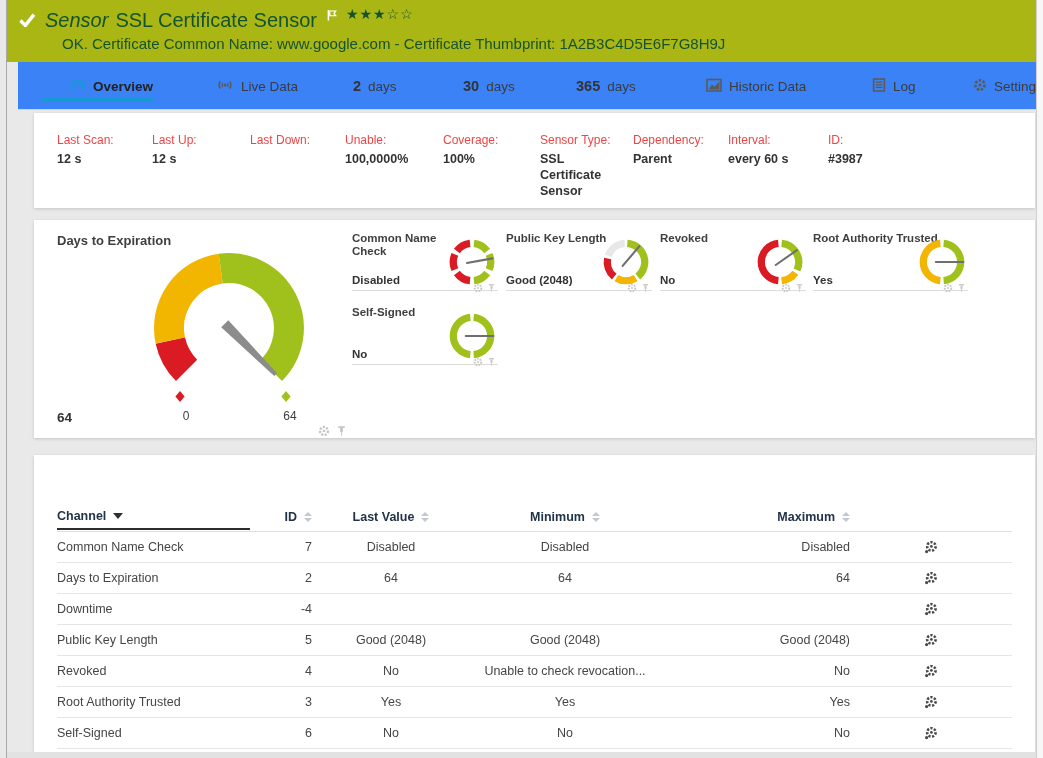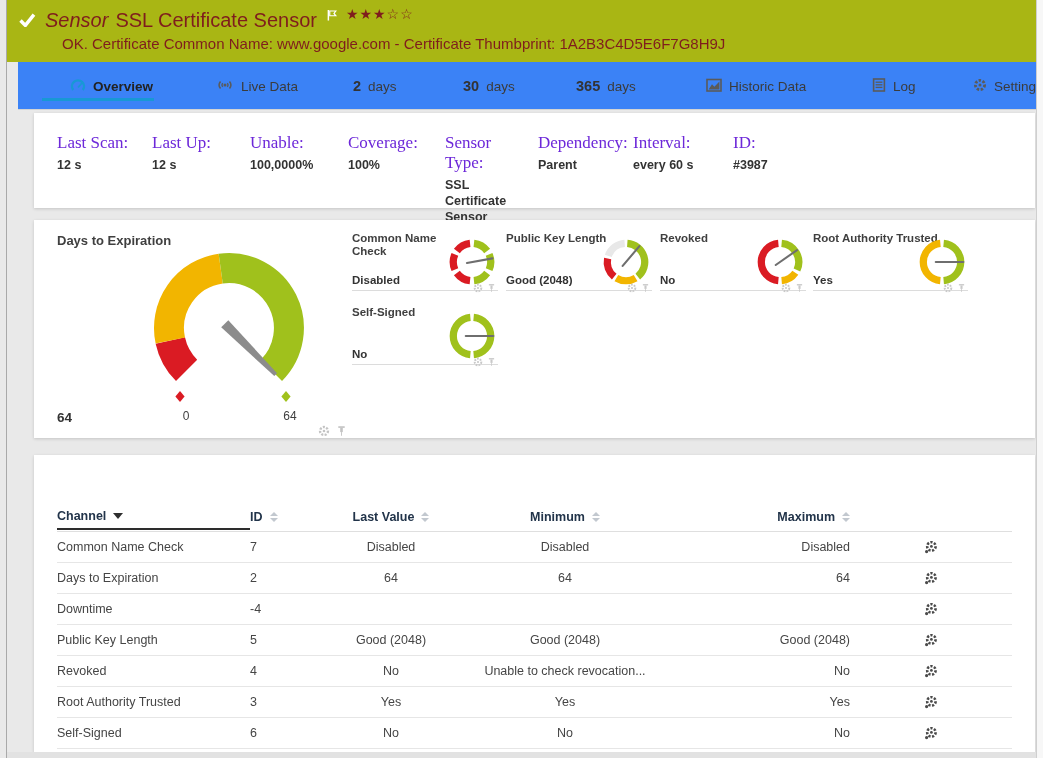--- a/index.html
+++ b/index.html
@@ -2,21 +2,21 @@
 <html><head>
 <meta charset="utf-8">
 <style>
   * { margin:0; padding:0; box-sizing:border-box; }
   html,body { width:1043px; height:758px; }
   body { position:relative; background:#e9e9e9; font-family:"Liberation Sans", sans-serif; color:#444; overflow:hidden; }
   .left-line { position:absolute; left:6px; top:0; bottom:0; width:1px; background:#a9a9a9; z-index:9; }
   .right-strip { position:absolute; left:1036px; right:0; top:0; bottom:0; background:#f7f7f7; border-left:1px solid #cfcfcf; z-index:9; }
 
   
-  .hdr { position:absolute; left:7px; top:0; width:1029px; height:62px; background:#a9b614; color:#7f1d1d; }
+  .hdr { position:absolute; left:7px; top:0; width:1029px; height:62px; background:#a9b614; color:#14532d; }
   .hdr-row1 { position:absolute; left:12px; top:7px; display:flex; align-items:flex-start; }
   .hdr-check { margin-top:6px; }
   .hdr-kind { font-style:italic; font-size:20px; margin-left:9px; line-height:26px; }
   .hdr-title { font-size:20px; margin-left:7px; line-height:26px; font-weight:400; }
   .hdr-flag { margin-left:10px; margin-top:1px; }
   .hdr-stars { margin-left:8px; margin-top:-1px; font-size:14px; letter-spacing:1px; font-family:"DejaVu Sans", sans-serif; }
   .hdr-status { position:absolute; left:55px; top:35px; font-size:15px; }
 
   
   .tabs { position:absolute; left:18px; top:62px; width:1029px; height:48px; background:#3b82f6; border-bottom:1px solid #d4d4d4; }
@@ -29,21 +29,21 @@
 
   
   .panel { position:absolute; left:34px; width:1001px; background:#fff; box-shadow:0 1px 3px rgba(0,0,0,0.16); }
   .info-panel  { top:113px; height:95px; }
   .gauge-panel { top:220px; height:218px; }
   .table-panel { top:455px; height:297px; }
 
   
   .info-row { display:flex; padding:20px 0 0 23px; }
   .info-item { padding-right:8px; }
-  .info-item .lab { font-size:17px; color:#6d28d9;font-family:Liberation Serif, serif; }
+  .info-item .lab { font-size:12px; color:#ef4444; }
   .info-item .val { font-size:12.5px; font-weight:bold; color:#333; margin-top:4px; line-height:16px; }
 
   
   .gp-title { position:absolute; left:23px; top:13px; font-size:13px; font-weight:bold; color:#3f3f3f; }
   .gp-value { position:absolute; left:23px; top:190px; font-size:13.5px; font-weight:bold; color:#333; }
   .big-gauge-svg { position:absolute; left:0; top:0; }
   .seg-red    { stroke:#da1b23; }
   .seg-yellow { stroke:#f2b500; }
   .seg-green  { stroke:#a0c11c; }
   .seg-gray   { stroke:#e8e8e8; }
@@ -60,21 +60,21 @@
   .mini-cell .mval { position:absolute; left:0; top:44px; font-size:11.5px; font-weight:bold; color:#333; }
   .mini-cell svg.mini { position:absolute; right:0; top:6px; }
   .mini-tools { position:absolute; right:2px; top:49px; display:flex; gap:4px; color:#c9c9c9; z-index:2; }
 
   
   .thead { position:absolute; left:23px; right:23px; top:48px; height:28px; display:flex; align-items:center; color:#22344a; font-weight:bold; font-size:12.5px; }
   .thead-sep { position:absolute; left:23px; right:23px; top:76px; height:1px; background:#dfdfdf; }
   .tbody { position:absolute; left:23px; right:23px; top:77px; }
   .trow { display:flex; align-items:center; height:31px; border-bottom:1px solid #e6e6e6; font-size:12.5px; color:#454545; }
   .col-ch  { width:193px; text-align:left; display:flex; align-items:center; }
-  .col-id  { width:62px;  text-align:left; display:flex; align-items:center; }
+  .col-id  { width:62px;  text-align:left; display:flex; align-items:center;justify-content:flex-end; }
   .col-lv  { width:158px; text-align:center; justify-content:center; display:flex; align-items:center; }
   .col-min { width:190px; text-align:right; justify-content:center; display:flex; align-items:center; }
   .col-max { width:190px; text-align:right; justify-content:flex-end; display:flex; align-items:center; }
   .col-gr  { width:162px; display:flex; justify-content:center; align-items:center; color:#4a4a4a; }
   .hcell.col-ch { border-bottom:2px solid #2d2d2d; height:26px; }
   .sort2 { display:inline-flex; flex-direction:column; margin-left:7px; gap:2px; }
   .sort2 i { display:block; width:0; height:0; border-left:4px solid transparent; border-right:4px solid transparent; }
   .sort2 .up { border-bottom:4px solid #c2c8cf; }
   .sort2 .dn { border-top:4px solid #c2c8cf; }
   .sort-active { display:inline-block; margin-left:7px; width:0; height:0; border-left:5px solid transparent; border-right:5px solid transparent; border-top:6px solid #2f2f2f; }
@@ -196,20 +196,24 @@
 
 <section class="panel info-panel">
   <div class="info-row">
     <div class="info-item" style="width:95px">
         <div class="lab">Last Scan:</div>
         <div class="val">12 s</div>
       </div>
     <div class="info-item" style="width:98px">
         <div class="lab">Last Up:</div>
         <div class="val">12 s</div>
+      </div>
+    <div class="info-item" style="width:95px">
+        <div class="lab">Last Down:</div>
+        <div class="val"></div>
       </div>
     <div class="info-item" style="width:98px">
         <div class="lab">Unable:</div>
         <div class="val">100,0000%</div>
       </div>
     <div class="info-item" style="width:97px">
         <div class="lab">Coverage:</div>
         <div class="val">100%</div>
       </div>
     <div class="info-item" style="width:93px">

